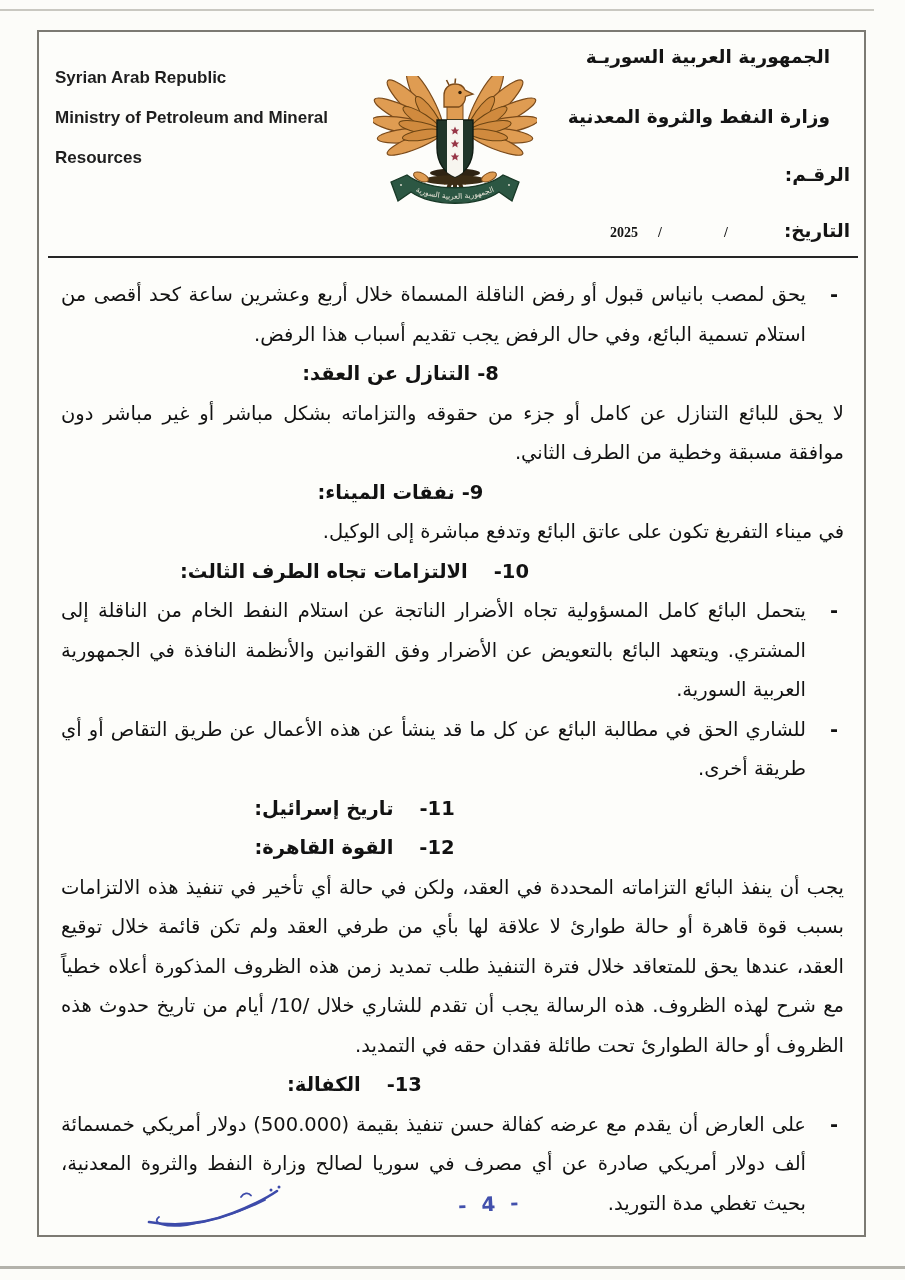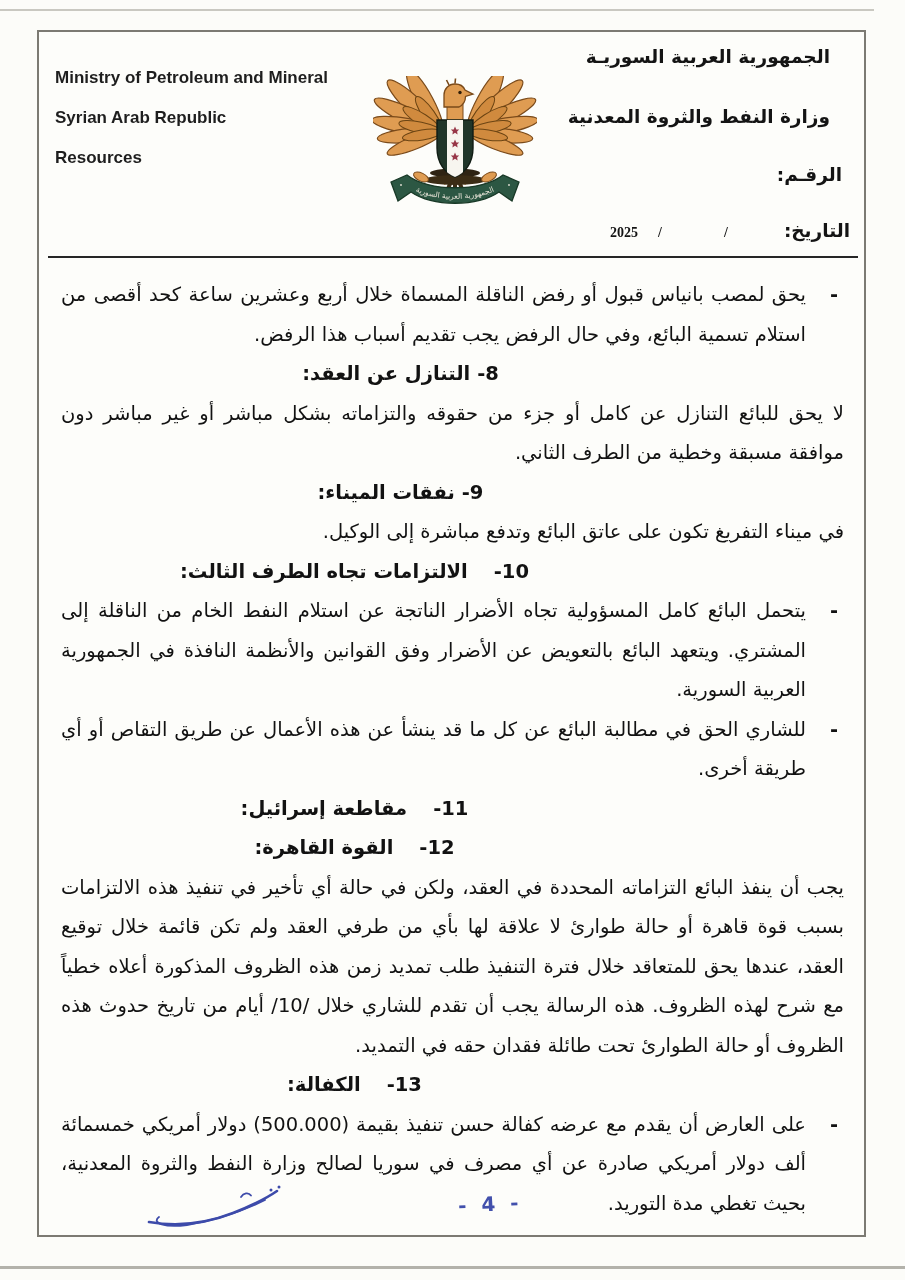--- a/index.html
+++ b/index.html
@@ -27,21 +27,21 @@
     font-size:17px;font-weight:bold;color:#1e1e1e;line-height:40px;
   }
   .emblem{position:absolute;left:334px;top:44px;width:164px;height:140px;}
   .ar-block{
     position:absolute;right:14px;top:0;width:340px;height:282px;
     direction:rtl;text-align:right;color:#141414;font-weight:bold;
   }
   .ar-line{position:absolute;font-size:18.5px;white-space:nowrap;}
   .ar-country{top:14px;right:20px;}
   .ar-ministry{top:74px;right:20px;}
-  .ar-number{top:132px;right:8px;}
+  .ar-number{top:132px;right:0;}
   .ar-date{top:188px;right:0;display:flex;direction:rtl;align-items:baseline;}
   .ar-date .lbl{margin-left:56px;}
   .ar-date .slash1{margin-left:62px;}
   .ar-date .slash2{margin-left:20px;}
   .ar-date .slash1,.ar-date .slash2,.ar-date .year{
     font-family:"Liberation Serif","DejaVu Serif",serif;font-size:14px;font-weight:bold;
   }
   .header-rule{position:absolute;top:224px;left:9px;right:6px;border-top:2.5px solid #262626;}
 
   
@@ -73,22 +73,22 @@
 <body>
 
 <div class="artifact-top"></div>
 <div class="artifact-bottom"></div>
 
 <div class="page-border">
 
   <header class="letterhead">
 
     <div class="en-block">
+      <div>Syrian Arab Republic</div>
       <div>Ministry of Petroleum and Mineral</div>
-      <div>Syrian Arab Republic</div>
       <div>Resources</div>
     </div>
 
     <div class="emblem">
       <svg viewBox="0 0 164 136" width="164" height="140" aria-hidden="true">
         <defs>
           <clipPath id="shieldClip">
             <path d="M64 42 H100 V70 C100 85 92 95 82 99 C72 95 64 85 64 70 Z"></path>
           </clipPath>
           <g id="wingL">
@@ -192,21 +192,21 @@
       <span class="dash">-</span>
       <span>يتحمل البائع كامل المسؤولية تجاه الأضرار الناتجة عن استلام النفط الخام من الناقلة إلى المشتري. ويتعهد البائع بالتعويض عن الأضرار وفق القوانين والأنظمة النافذة في الجمهورية العربية السورية.</span>
     </div>
 
     <div class="block bullet">
       <span class="dash">-</span>
       <span>للشاري الحق في مطالبة البائع عن كل ما قد ينشأ عن هذه الأعمال عن طريق التقاص أو أي طريقة أخرى.</span>
     </div>
 
     <div class="block heading ind-l gap-l">
-      <span class="h-num">11-</span><span class="h-text">مقاطعة إسرائيل:</span>
+      <span class="h-num">11-</span><span class="h-text">تاريخ إسرائيل:</span>
     </div>
 
 
     <div class="block heading ind-l gap-l">
       <span class="h-num">12-</span><span class="h-text">القوة القاهرة:</span>
     </div>
 
     <div class="block para">يجب أن ينفذ البائع التزاماته المحددة في العقد، ولكن في حالة أي تأخير في تنفيذ هذه الالتزامات بسبب قوة قاهرة أو حالة طوارئ لا علاقة لها بأي من طرفي العقد ولم تكن قائمة خلال توقيع العقد، عندها يحق للمتعاقد خلال فترة التنفيذ طلب تمديد زمن هذه الظروف المذكورة أعلاه خطياً مع شرح لهذه الظروف. هذه الرسالة يجب أن تقدم للشاري خلال /10/ أيام من تاريخ حدوث هذه الظروف أو حالة الطوارئ تحت طائلة فقدان حقه في التمديد.</div>
 
     <div class="block heading ind-l gap-l">

